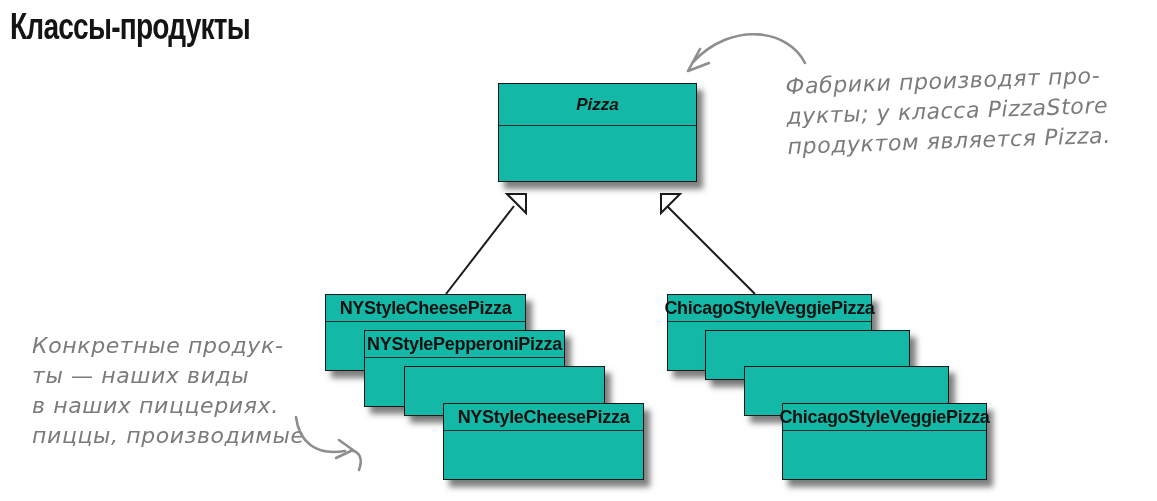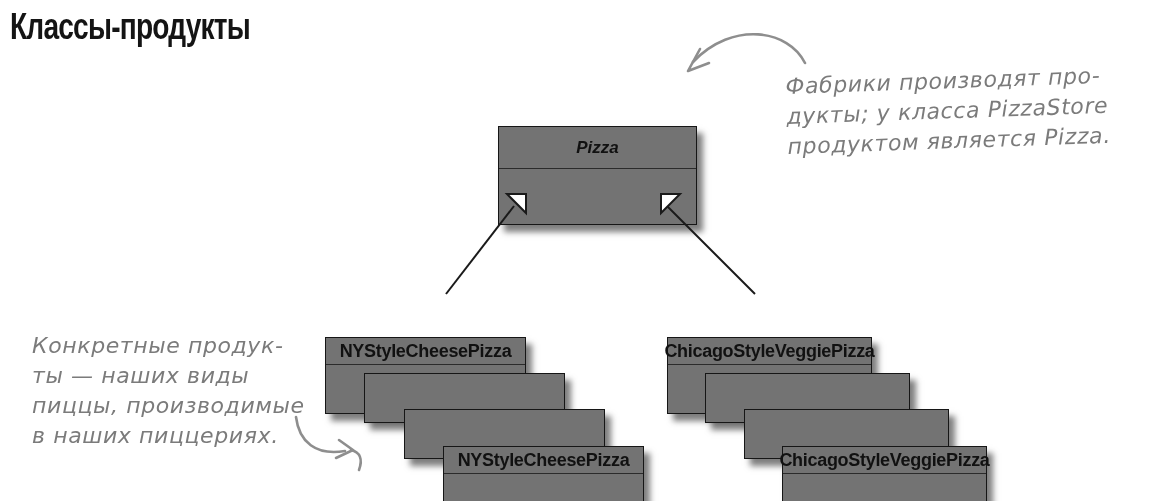--- a/index.html
+++ b/index.html
@@ -8,24 +8,23 @@
     font-family:"Liberation Sans", sans-serif; overflow:hidden;
   }
   .page-title {
     position:absolute; left:10px; top:6px;
     font-size:36px; font-weight:bold; color:#141414;
     letter-spacing:-1px; white-space:nowrap;
     transform:scaleX(0.78); transform-origin:0 0;
   }
   
   .ubox {
-    position:absolute; background:#737373;
+    position:absolute; background:#14b8a6;
     border:1.6px solid #161616;
     box-shadow:6px 7px 6px rgba(40,40,40,0.6);
-    margin-top:43px;
   }
   .ubox .title {
     display:flex; align-items:center; justify-content:center;
     border-bottom:1.5px solid #2b2b2b;
     font-weight:bold; color:#111; white-space:nowrap;
   }
   .pizza-box { left:498px; top:83px; width:197px; }
   .pizza-box .title { height:41px; font-size:17px; font-style:italic; letter-spacing:0; }
   .pizza-box .body { height:55px; }
   .stack-box .title { height:26px; font-size:18px; letter-spacing:-0.3px; }
@@ -52,20 +51,21 @@
   <div class="ubox pizza-box">
     <div class="title">Pizza</div>
     <div class="body"></div>
   </div>
 
   <div class="ubox stack-box ny" style="left:325px;top:294px">
     <div class="title">NYStyleCheesePizza</div>
     <div class="body"></div>
   </div>
   <div class="ubox stack-box ny" style="left:364px;top:330px">
+    <div class="title">NYStylePepperoniPizza</div>
     <div class="body"></div>
   </div>
   <div class="ubox stack-box ny" style="left:404px;top:366px">
     <div class="body"></div>
   </div>
   <div class="ubox stack-box ny" style="left:443px;top:403px">
     <div class="title">NYStyleCheesePizza</div>
     <div class="body"></div>
   </div>
 
@@ -85,22 +85,22 @@
   </div>
 
   <div class="note note-factory">
     <div>Фабрики производят про-</div>
     <div>дукты; у класса PizzaStore</div>
     <div>продуктом является Pizza.</div>
   </div>
   <div class="note note-products">
     <div>Конкретные продук-</div>
     <div>ты — наших виды</div>
+    <div>в наших пиццериях.</div>
     <div>пиццы, производимые</div>
-    <div>в наших пиццериях.</div>
   </div>
 
   <svg class="overlay" width="1157" height="501" viewBox="0 0 1157 501">
 
     <g>
       <line x1="446" y1="294" x2="514" y2="206" stroke="#1a1a1a" stroke-width="2"></line>
       <polygon points="507,194 526,194 526,213" fill="#ffffff" stroke="#1a1a1a" stroke-width="2" stroke-linejoin="miter"></polygon>
     </g>
 
     <g>

